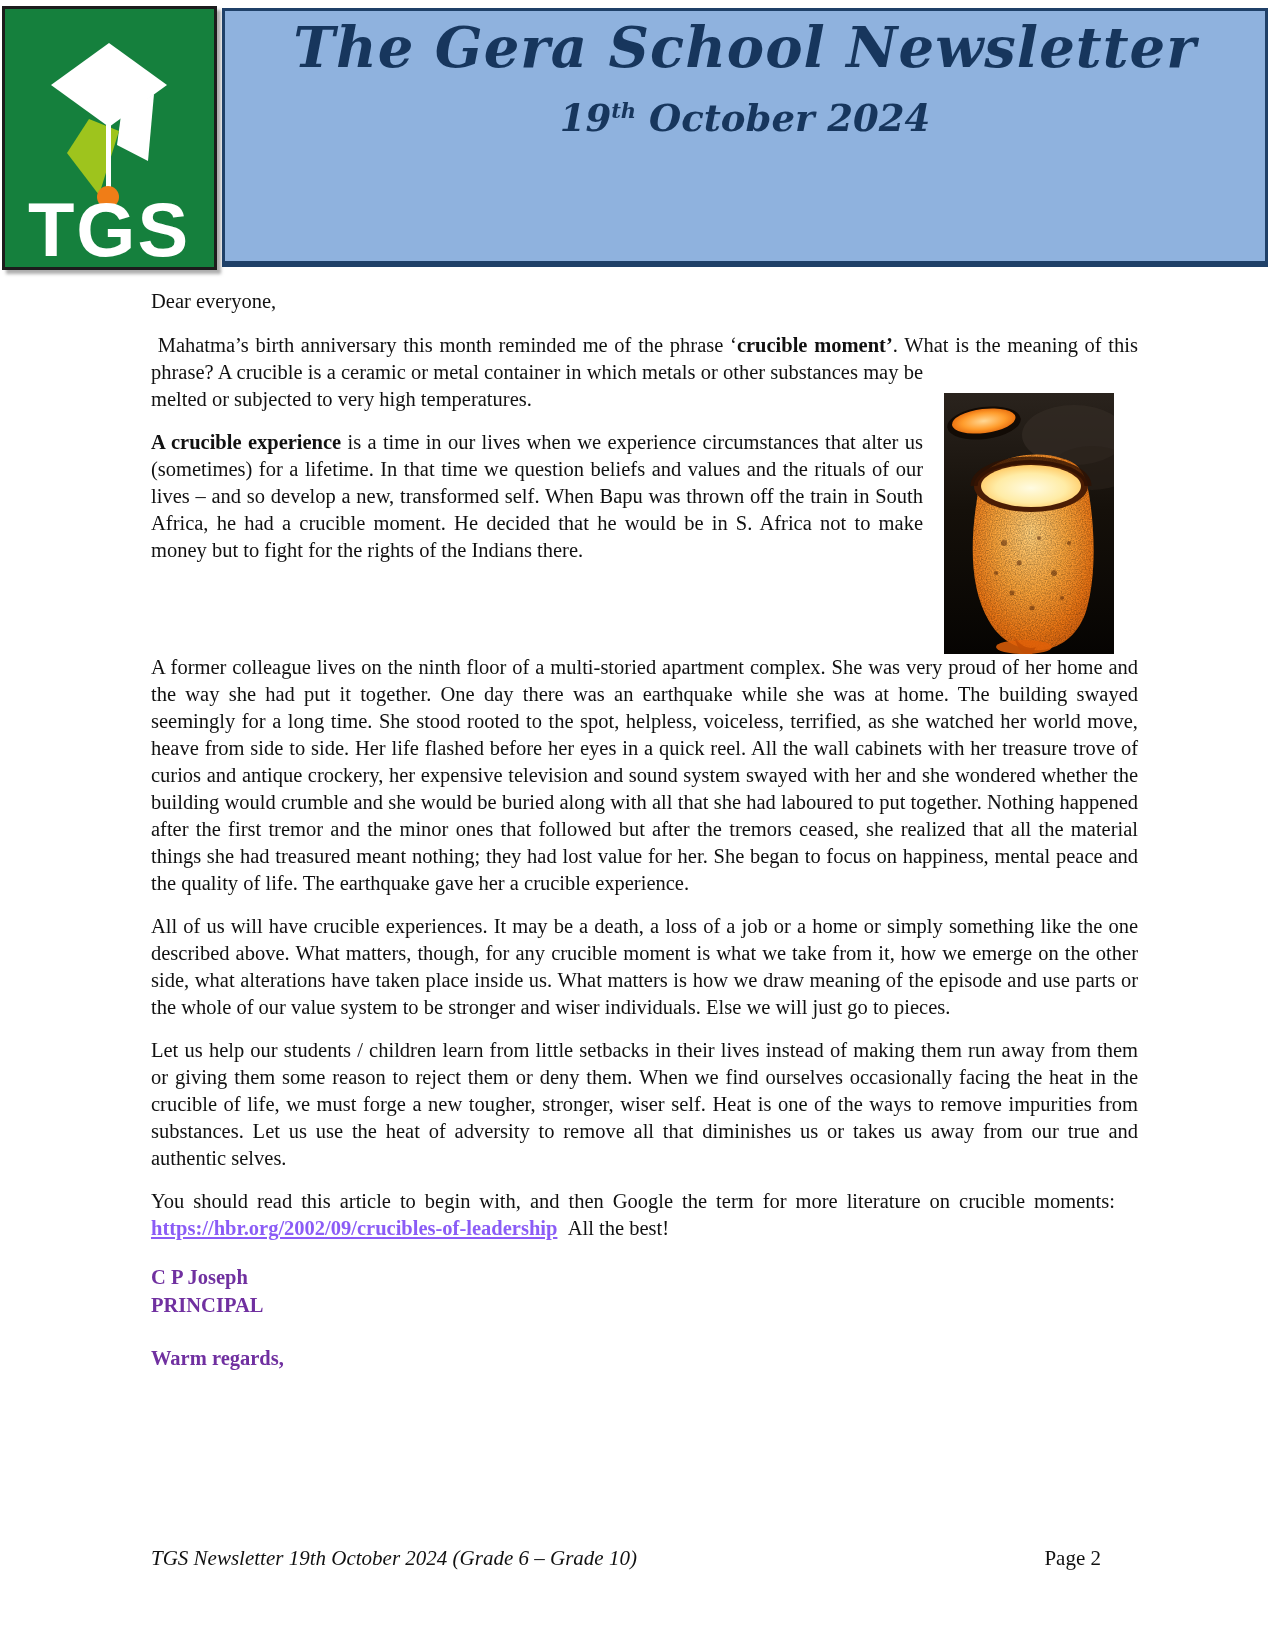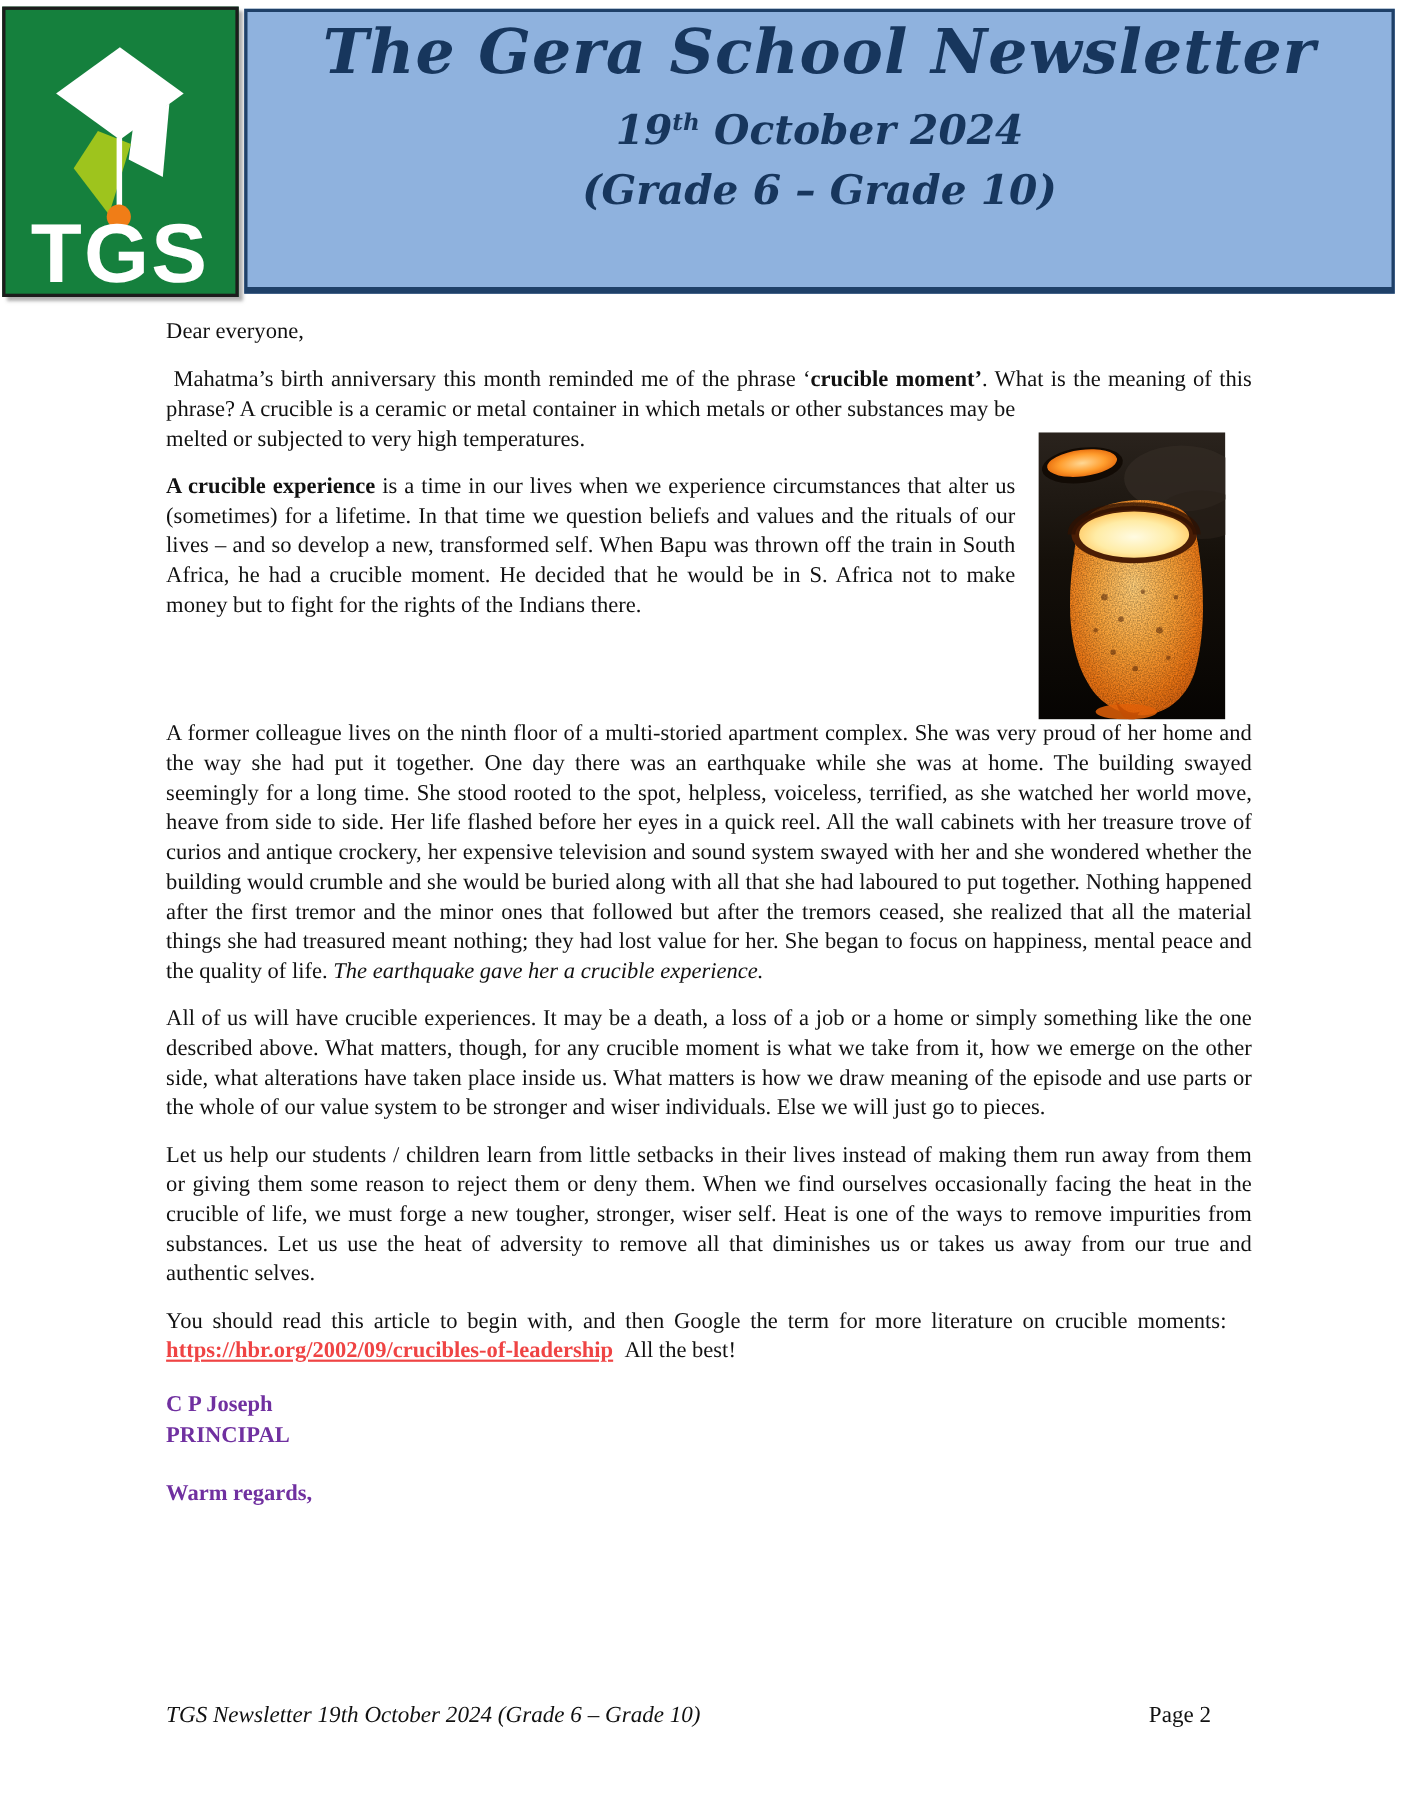--- a/index.html
+++ b/index.html
@@ -18,23 +18,23 @@
   .banner-date{font-size:37px;line-height:56px;}
   .banner-date sup{font-size:21px;}
   .banner-sub{font-size:37px;line-height:52px;}
 
   
   .article{position:absolute;left:151px;top:288px;width:987px;
            font-size:20.5px;line-height:27px;text-align:justify;}
   .greeting{margin:0 0 17px 0;}
   .body-para{margin:0 0 16px 0;}
   .body-para .b{font-weight:bold;}
-  .body-para .i{font-style:italic;}
+  .body-para .i{}
   .body-para[data-name="paragraph-colleague"]{clear:right;}
-  a.hbr-link{color:#ef4444;font-weight:bold;text-decoration:underline;}
+  a.hbr-link{color:#8b5cf6;font-weight:bold;text-decoration:underline;}
 
   .crucible-figure{float:right;width:170px;height:261px;margin:34px 24px 0 21px;}
   .crucible-figure svg{display:block;}
 
   .closing{color:#7030a0;font-weight:bold;text-align:left;}
   .closing.regards{margin:26px 0 0 0;}
   .closing.sig{margin:21px 0 0 0;line-height:28px;}
 
   
   .footer{position:absolute;left:151px;top:1546px;width:987px;display:flex;
@@ -54,21 +54,20 @@
       <polygon points="84,110 114,122 94,186 62,144" fill="#9ec41d"></polygon>
       <rect x="101" y="116" width="5" height="62" fill="#ffffff"></rect>
       <circle cx="103" cy="188" r="11" fill="#f07d17"></circle>
       <text x="104" y="247" text-anchor="middle" font-family="Liberation Sans, sans-serif" font-size="76" font-weight="bold" fill="#ffffff" letter-spacing="2" data-name="logo-text">TGS</text>
     </svg>
   </div>
 
   <div class="banner" data-name="masthead-banner">
     <div class="banner-title" data-name="newsletter-title">The Gera School Newsletter</div>
     <div class="banner-date" data-name="newsletter-date"><span data-name="date-day">19</span><sup data-name="date-ordinal">th</sup><span data-name="date-rest"> October 2024</span></div>
-    <div class="banner-sub" data-name="newsletter-grades">(Grade 6 – Grade 10)</div>
   </div>
 
   <div class="article" data-name="article">
     <p class="greeting" data-name="greeting">Dear everyone,</p>
     <div id="paragraphs" data-name="article-paragraphs">
         <p class="body-para" data-name="paragraph-mahatma"><span data-name="text-run">&nbsp;Mahatma’s birth anniversary this month reminded me of the phrase ‘</span><span data-name="text-run" class="b">crucible moment’</span><span data-name="text-run">. What </span>
   <span class="crucible-figure" data-name="crucible-photo">
     <svg width="170" height="261" viewBox="0 0 170 261" data-name="crucible-image">
       <defs>
         <linearGradient id="cg-bg" x1="0" y1="0" x2="0" y2="1">

